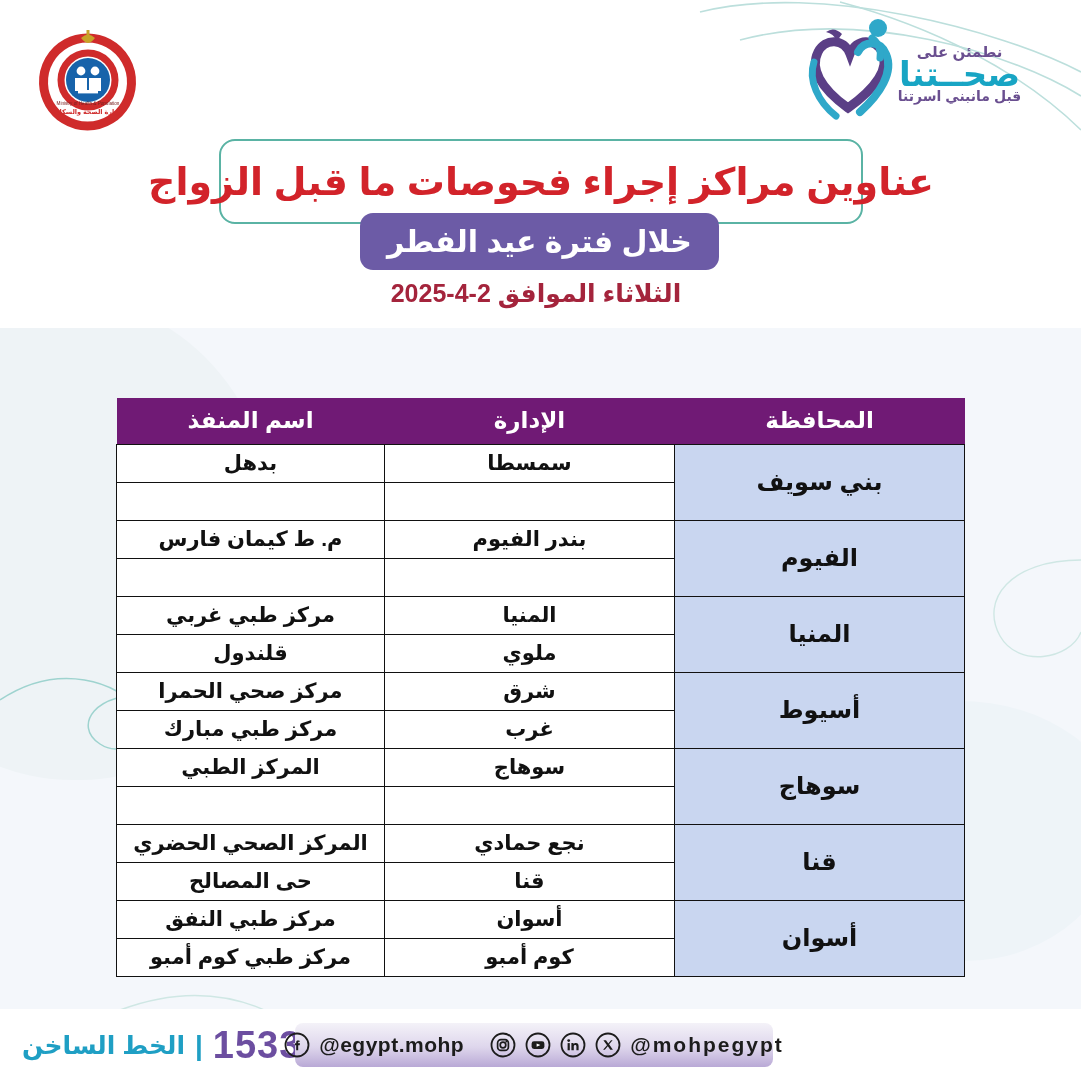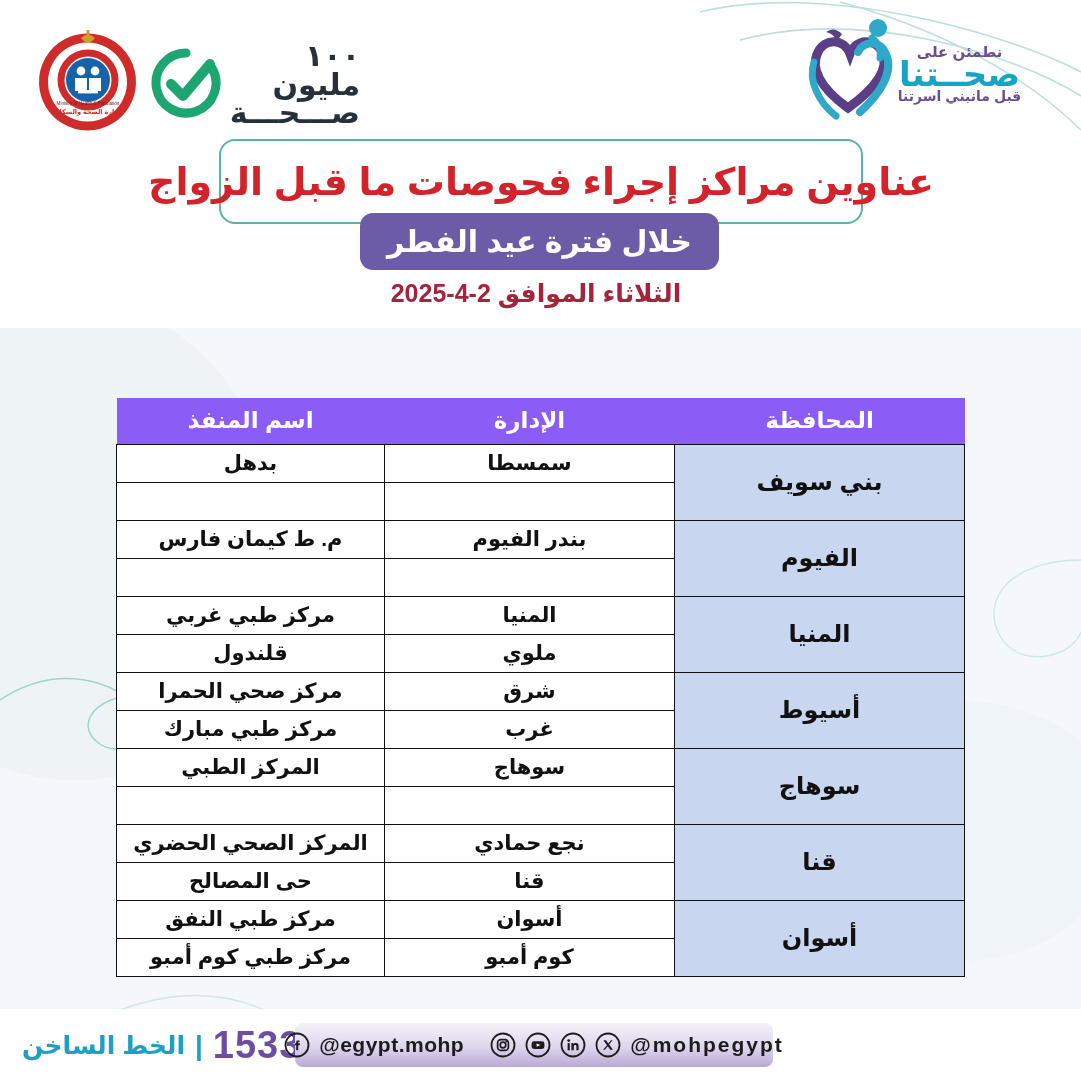--- a/index.html
+++ b/index.html
@@ -185,21 +185,21 @@
     width: 849px;
     z-index: 5;
   }
   table.centers {
     width: 100%;
     border-collapse: collapse;
     table-layout: fixed;
     background: transparent;
   }
   table.centers th {
-    background: #8b5cf6;
+    background: #701a75;
     color: #ffffff;
     font-size: 23px;
     font-weight: bold;
     height: 46px;
     text-align: center;
     border: none;
     vertical-align: middle;
   }
   table.centers td {
     border: 1px solid #111111;
@@ -331,32 +331,20 @@
       </g>
       <g transform="translate(54,10)">
         <path d="M-7 2 q7 -7 14 0 q-4 5 -7 5 q-3 0 -7 -5 z" fill="#c8a227"></path>
         <rect x="-1.5" y="-6" width="3" height="7" fill="#c8a227"></rect>
       </g>
       <text x="54" y="88" font-size="6.5" fill="#cf2b2b" text-anchor="middle" font-weight="bold">وزارة الصحة والسكان</text>
       <text x="54" y="79" font-size="4.6" fill="#7a2020" text-anchor="middle">Ministry of Health &amp; Population</text>
     </svg>
   </div>
 
-  <div class="logo-100m">
-    <span class="check-circle">
-      <svg width="72" height="72" viewBox="0 0 72 72">
-        <path d="M36 6 A30 30 0 1 0 62 21" fill="none" stroke="#1ea672" stroke-width="9" stroke-linecap="round"></path>
-        <path d="M21 37 L33 49 L60 17" fill="none" stroke="#1ea672" stroke-width="10" stroke-linecap="round" stroke-linejoin="round"></path>
-      </svg>
-    </span>
-    <span class="logo-100m-text">
-      <span class="logo-100m-l1">١٠٠ مليون</span>
-      <span class="logo-100m-l2">صـــحـــة</span>
-    </span>
-  </div>
 
   <div class="logo-right">
     <div class="logo-right-text">
       <div class="lr-top">نطمئن على</div>
       <div class="lr-mid">صحــتنا</div>
       <div class="lr-bot">قبل مانبني اسرتنا</div>
     </div>
     <span>
       <svg width="96" height="110" viewBox="0 0 96 110">
         <path d="M46 92 C 18 72, 8 52, 16 36 C 23 22, 42 22, 48 38 C 54 22, 73 22, 80 36 C 88 52, 74 72, 46 92 Z" fill="none" stroke="#5b3f86" stroke-width="9" stroke-linecap="round"></path>

